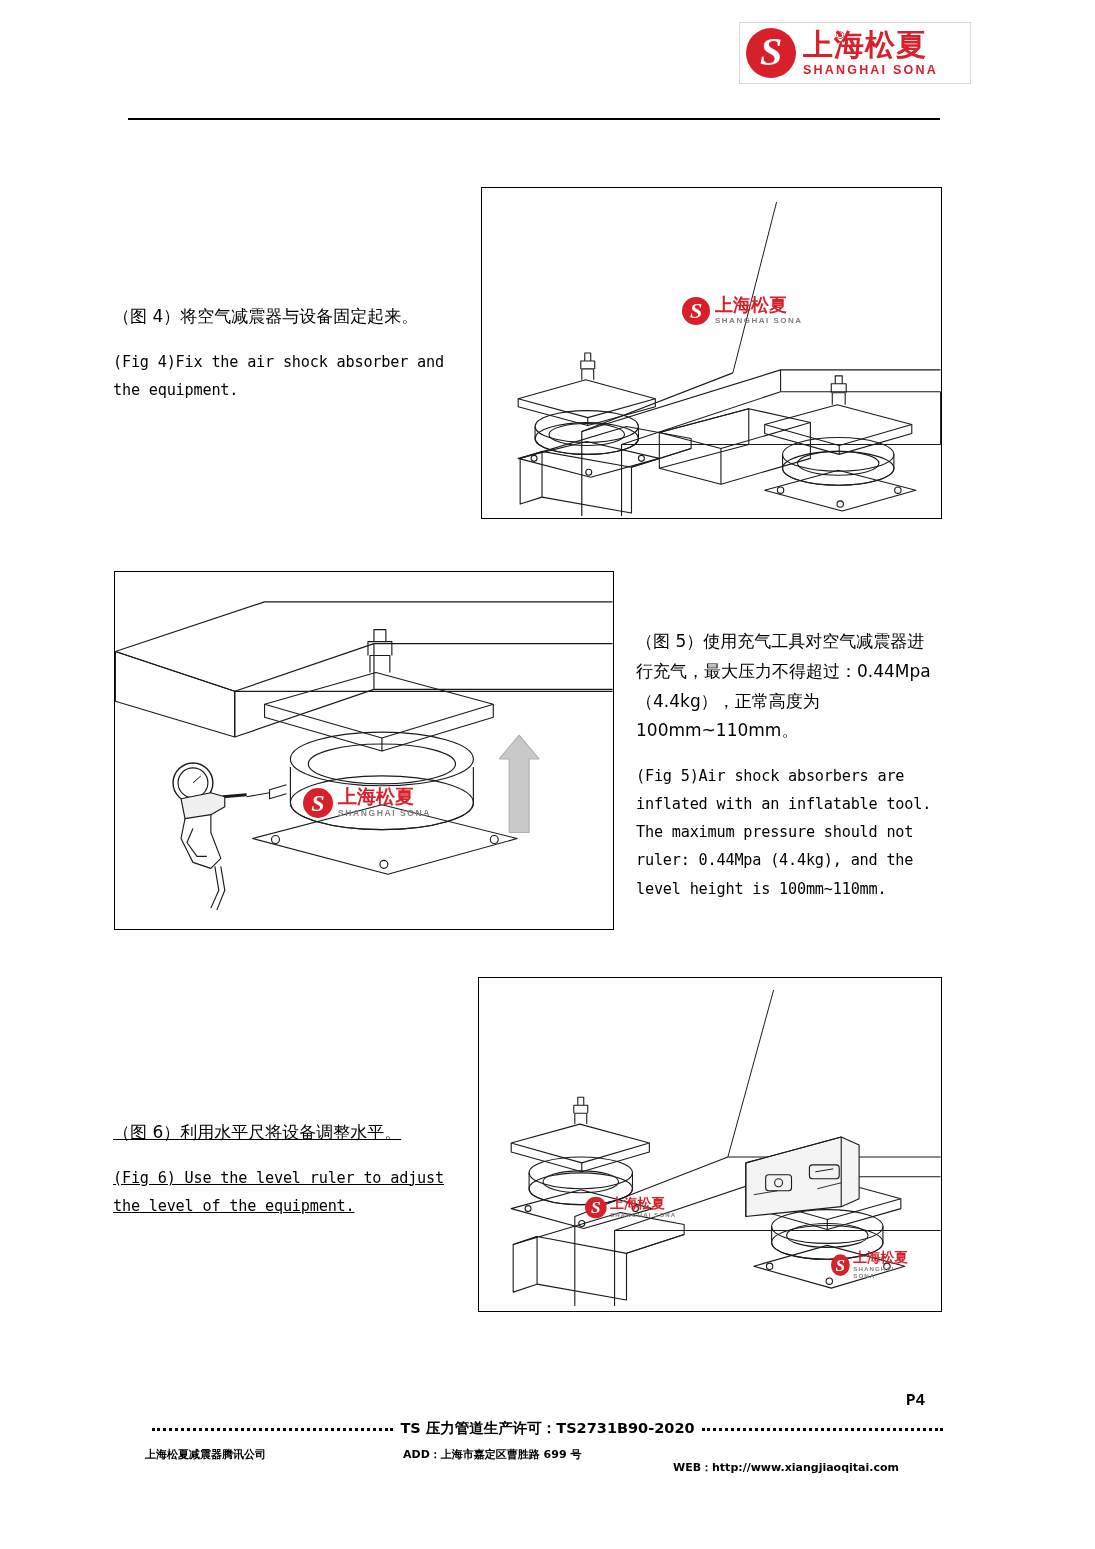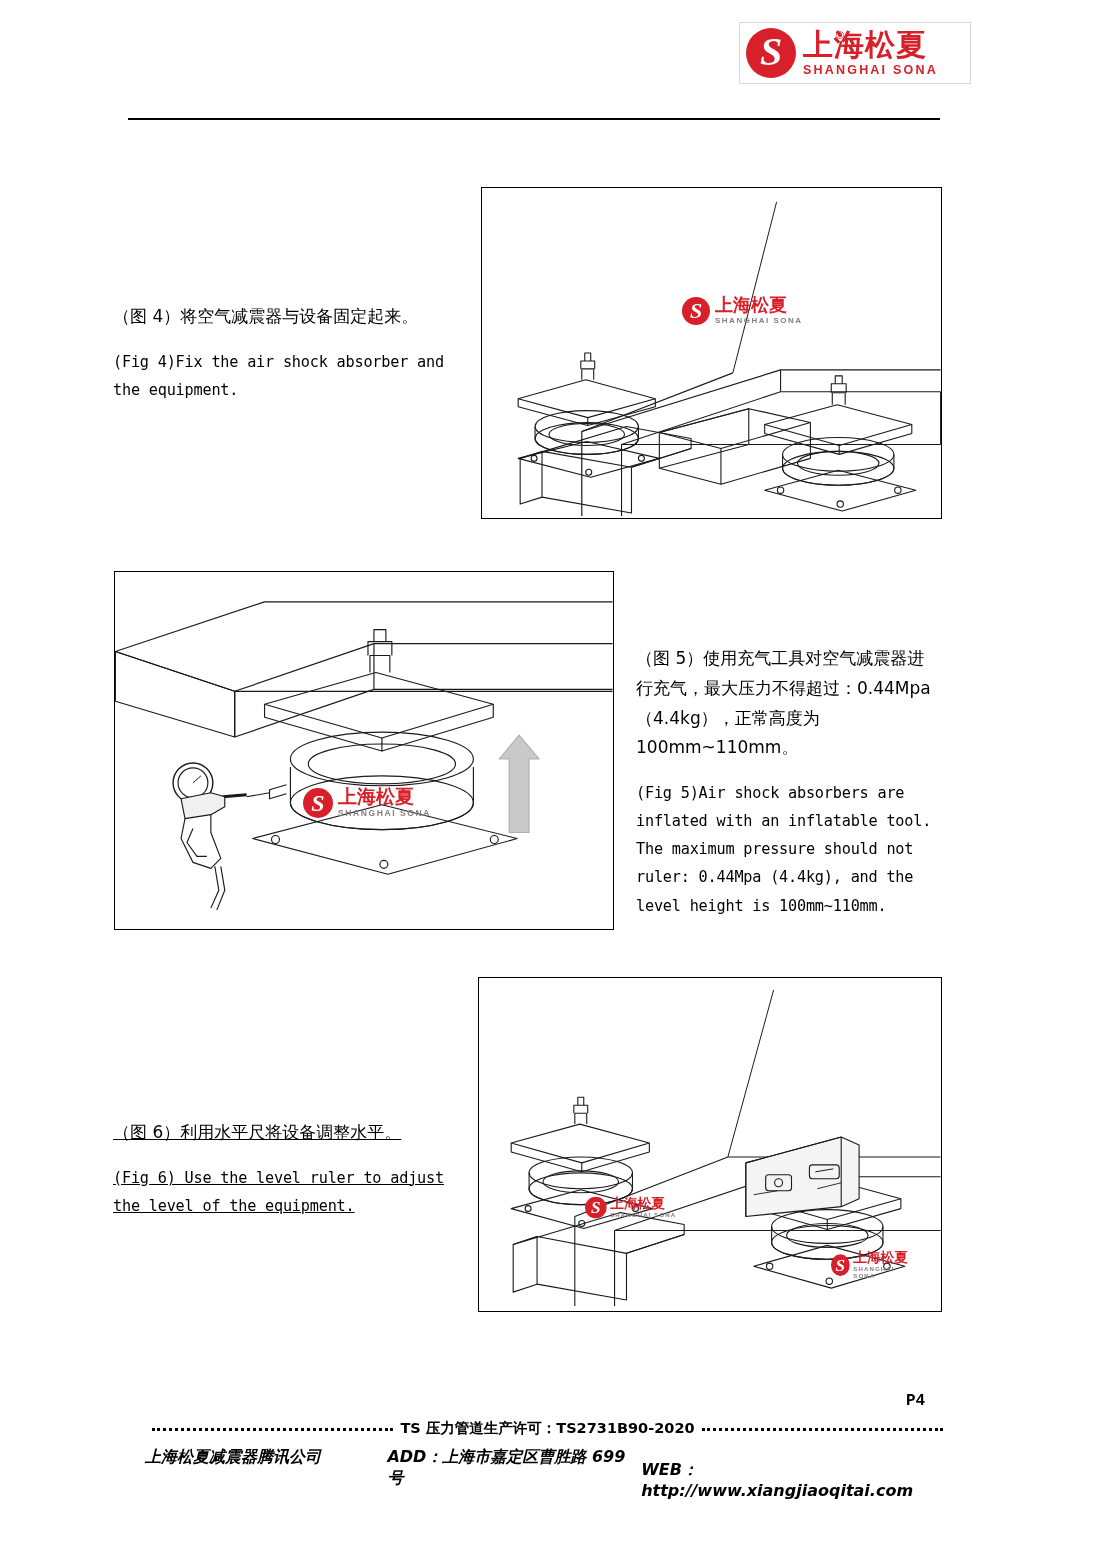--- a/index.html
+++ b/index.html
@@ -117,21 +117,21 @@
   }
   .cap-en {
     font-family: "DejaVu Sans Mono", monospace;
     font-size: 15.2px;
     line-height: 1.85;
     color: #000;
     margin-top: 16px;
     letter-spacing: -0.2px;
   }
   #cap4 { left: 113px; top: 302px; width: 360px; }
-  #cap5 { left: 636px; top: 644px; width: 310px; }
+  #cap5 { left: 636px; top: 627px; width: 310px; }
   #cap6 { left: 113px; top: 1118px; width: 365px; text-decoration: underline; }
 
   
   .page-num {
     position: absolute;
     top: 1392px;
     left: 906px;
     font-family: Liberation Mono, monospace;
     font-size: 16px;
     font-weight: bold;
@@ -156,23 +156,22 @@
     position: relative;
     top: 1px;
   }
   .footer-info {
     position: absolute;
     top: 1447px;
     left: 145px;
     width: 805px;
     display: flex;
     font-family: "DejaVu Sans", sans-serif;
-    font-size: 16px;
-    font-weight: bold;
-    font-style: italic;
+    font-size: 11px;
+    font-weight: bold;
   }
   .footer-info .company { width: 258px; }
   .footer-info .addr { width: 270px; }
   .footer-info .web { flex: 1 1 auto; margin-top: 13px; }
 </style>
 </head>
 <body>
 
 <div class="logo-box">
   <div class="logo-mark">

